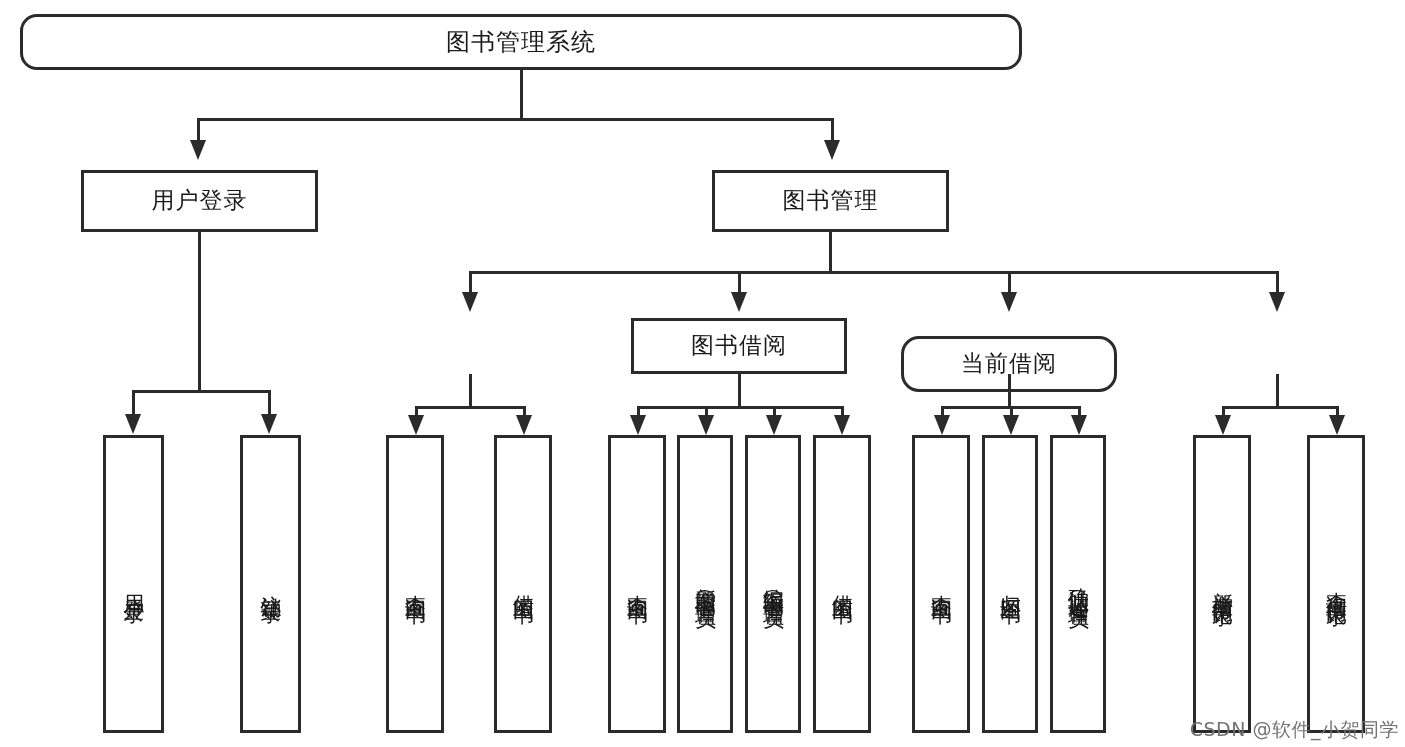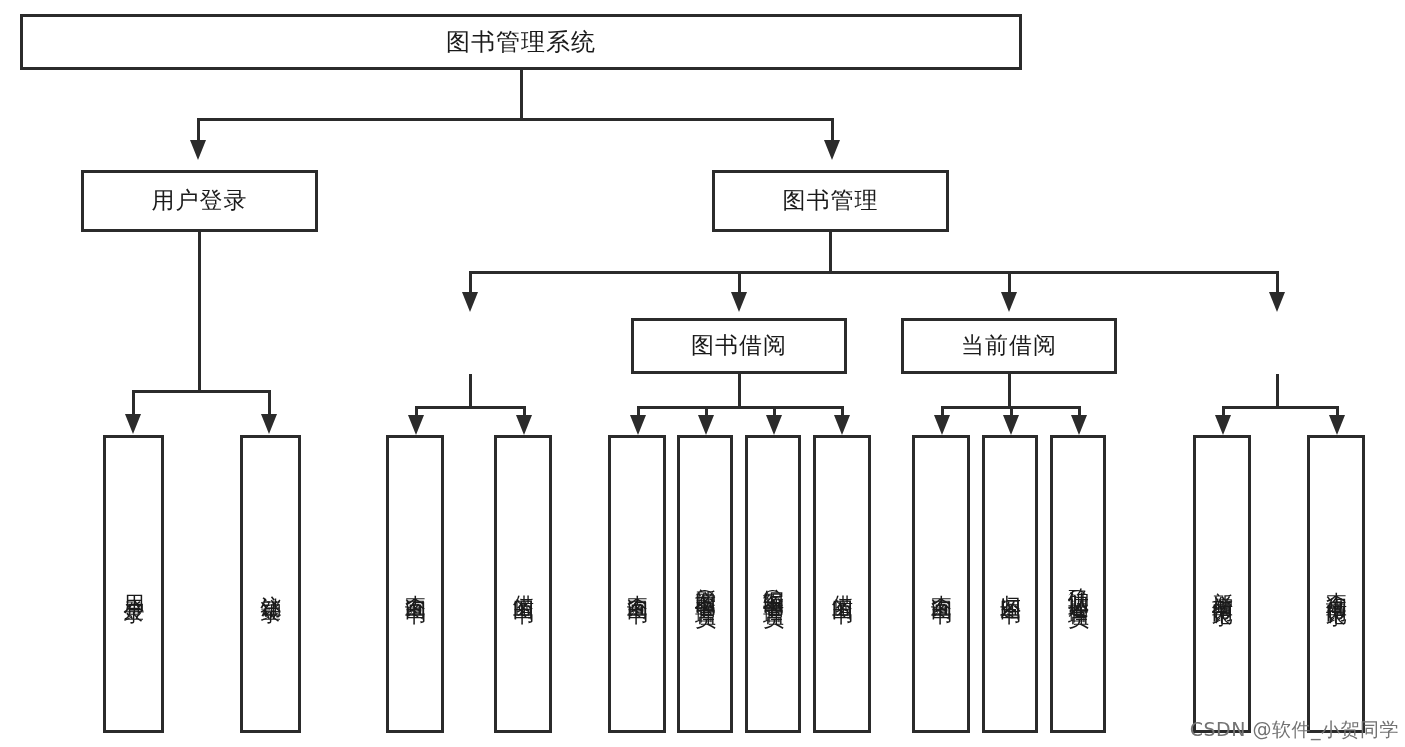--- a/index.html
+++ b/index.html
@@ -31,20 +31,21 @@
     line-height: 1.18;
     text-align: center;
   }
   .node.horizontal {
     font-size: 23px;
     letter-spacing: 1px;
   }
   .node.root {
     border-width: 3px;
     font-size: 24px;
+    border-radius: 17px;
   }
   
   .node.vertical {
     font-size: 21px;
     align-items: center;
     justify-content: center;
   }
   .node.vertical .vlabel {
     writing-mode: vertical-rl;
     text-orientation: upright;
@@ -120,21 +121,21 @@
   <div class="conn v" style="left:738px; top:271px; height:22px;"></div>
   <div class="arrow" style="left:731px; top:292px;"></div>
   <div class="conn v" style="left:1008px; top:271px; height:22px;"></div>
   <div class="arrow" style="left:1001px; top:292px;"></div>
   <div class="conn v" style="left:1276px; top:271px; height:22px;"></div>
   <div class="arrow" style="left:1269px; top:292px;"></div>
 
   <div class="node horizontal" style="left:631px; top:318px; width:216px; height:56px;">
     <span>图书借阅</span>
   </div>
-  <div class="node horizontal" style="left:901px; top:318px; width:216px; height:56px;">
+  <div class="node horizontal" style="left:901px; top:336px; width:216px; height:56px;border-radius:18px;">
     <span>当前借阅</span>
   </div>
 
   <div class="conn v" style="left:469px; top:374px; height:34px;"></div>
   <div class="conn h" style="left:415px; top:406px; width:110px; height:3px;"></div>
   <div class="conn v" style="left:415px; top:406px; height:12px;"></div>
   <div class="arrow" style="left:408px; top:415px;"></div>
   <div class="conn v" style="left:523px; top:406px; height:12px;"></div>
   <div class="arrow" style="left:516px; top:415px;"></div>
 

